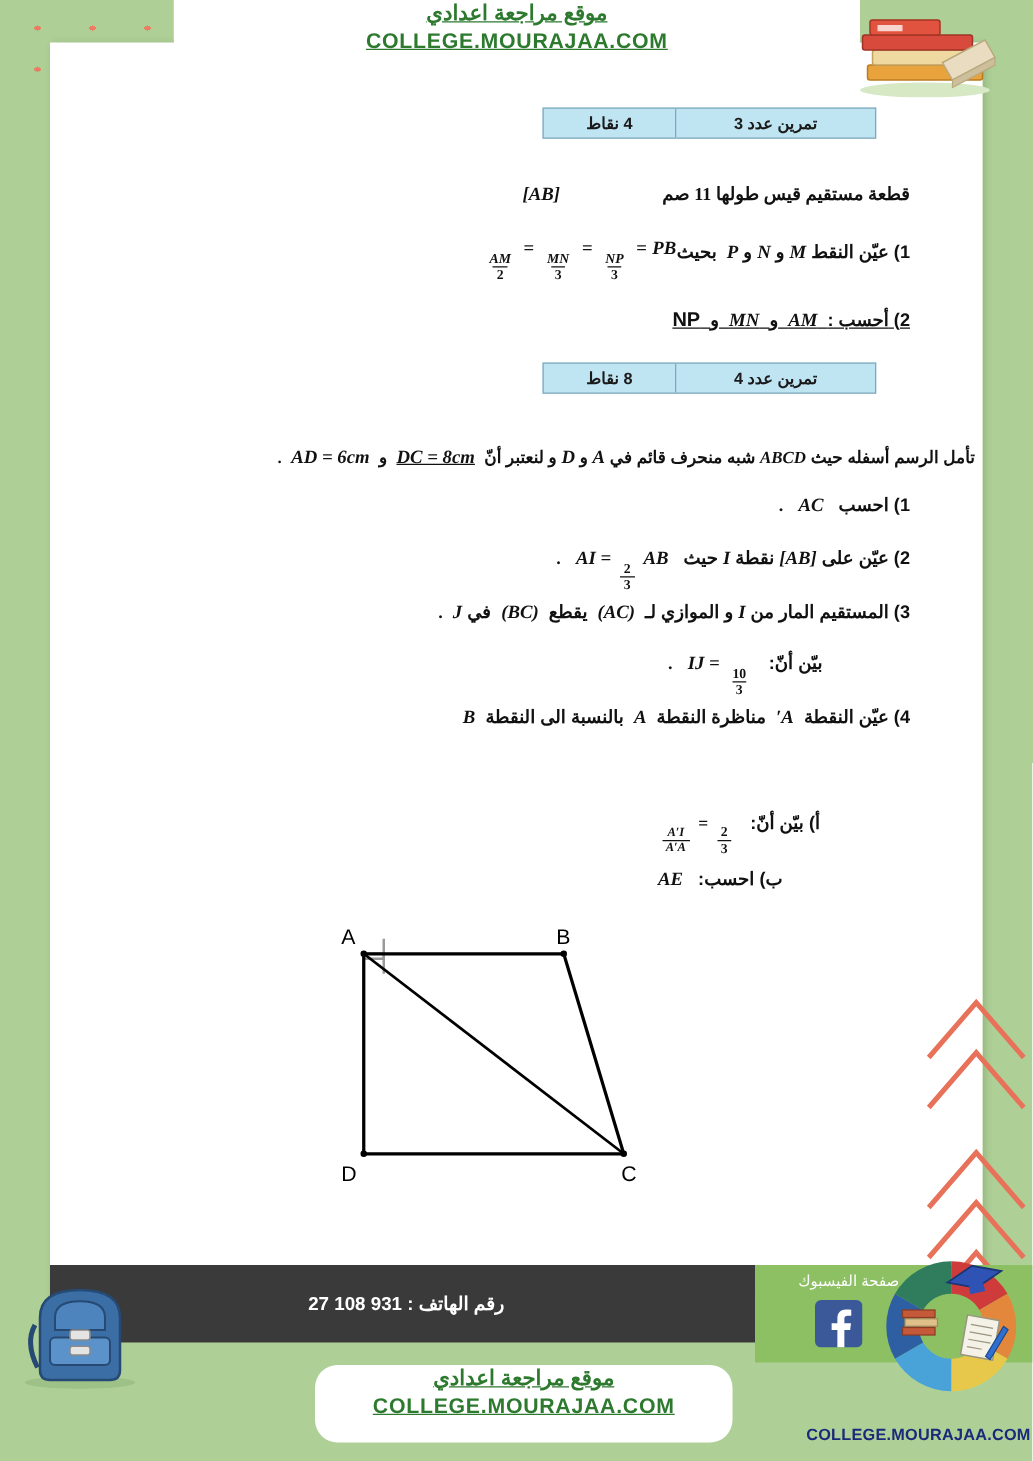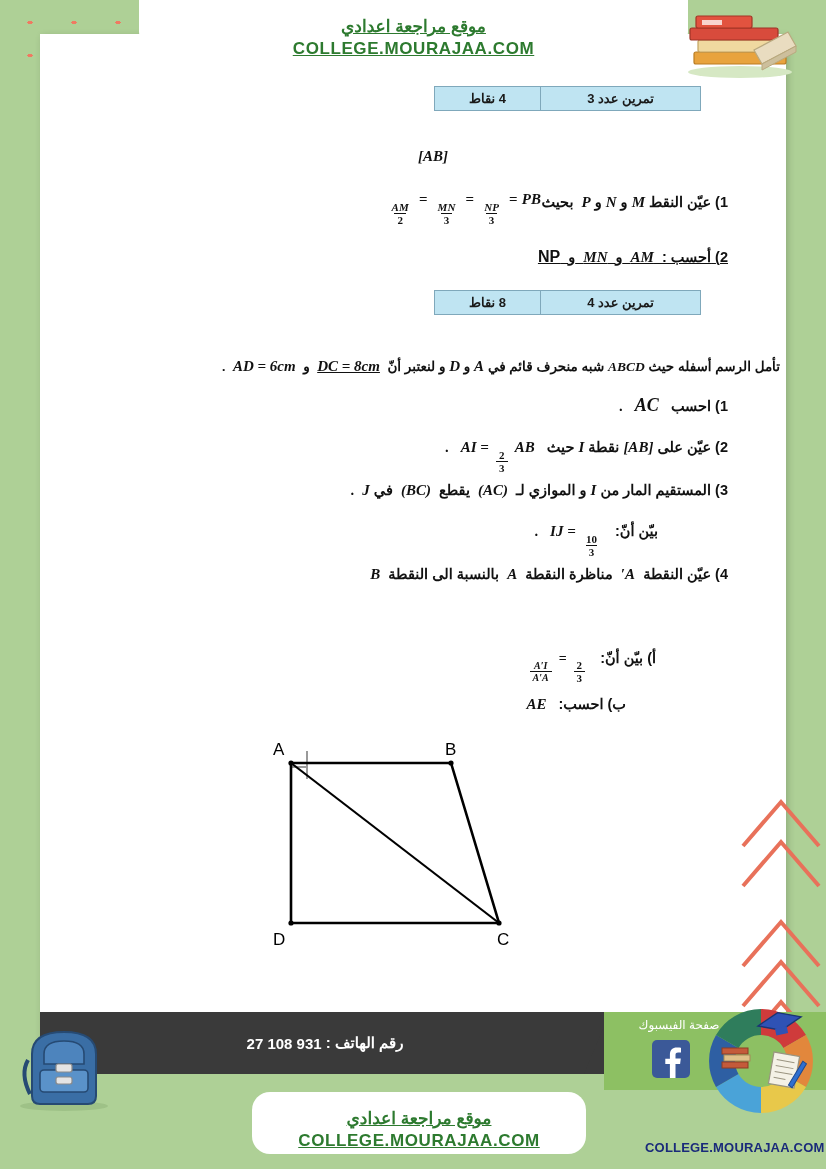--- a/index.html
+++ b/index.html
@@ -27,21 +27,21 @@
     box-shadow:2px 2px 7px rgba(0,0,0,.18);
   }
   
   .banner{
     position:absolute;left:139px;top:0;width:549px;height:56px;
     background:#ffffff;border-radius:0 0 24px 24px;
     text-align:center;
   }
   .banner-ar{
     color:#2d7a2f;font-size:17px;font-weight:bold;
-    text-decoration:underline;line-height:22px;padding-top:16px;
+    text-decoration:underline;line-height:22px;padding-top:0;
     letter-spacing:.4px;
   }
   .banner-en{
     color:#2d7a2f;font-size:17px;font-weight:bold;
     text-decoration:underline;line-height:22px;letter-spacing:.6px;
   }
   
   .books{position:absolute;left:676px;top:6px;width:128px;height:72px;}
   
   .chevrons{position:absolute;left:735px;top:790px;width:92px;height:290px;}
@@ -154,20 +154,23 @@
   <div class="banner-en">COLLEGE.MOURAJAA.COM</div>
 </div>
 
 <div class="content">
 
   <div class="exrow" style="left:394px;top:52px;">
     <div class="cell num">تمرين عدد 3</div>
     <div class="cell pts">4 نقاط</div>
   </div>
 
+  <div class="line" style="right:58px;top:112px;">
+    <span class="ltr ms">قطعة مستقيم قيس طولها 11 صم</span>
+  </div>
   <div class="line" style="right:338px;top:112px;">
     <span class="ltr mi" style="font-size:15px;">[AB]</span>
   </div>
 
   <div class="line" style="right:58px;top:158px;">
     <span class="mu">1)</span>
     <span>عيّن النقط</span>
     <span class="mi" style="font-size:15px;">M</span>
     <span>و</span>
     <span class="mi" style="font-size:15px;">N</span>
@@ -221,21 +224,21 @@
     <span>و لنعتبر أنّ</span>
     &nbsp;<span class="ltr mi" style="font-size:15px;text-decoration:underline;">DC = 8cm</span>
     &nbsp;<span>و</span>
     &nbsp;<span class="ltr mi" style="font-size:15px;">AD = 6cm</span>
     &nbsp;<span class="ms">.</span>
   </div>
 
   <div class="line" style="right:58px;top:361px;">
     <span class="mu">1)</span>
     <span>احسب</span>
-    &nbsp;&nbsp;<span class="mi" style="font-size:18px;">AC</span>
+    &nbsp;&nbsp;<span class="mi" style="font-size:15px;">AC</span>
     &nbsp;&nbsp;<span class="ms">.</span>
   </div>
 
   <div class="line" style="right:58px;top:403px;">
     <span class="mu">2)</span>
     <span>عيّن على</span>
     <span class="ltr mi" style="font-size:15px;">[AB]</span>
     <span>نقطة</span>
     <span class="mi" style="font-size:15px;">I</span>
     <span>حيث</span>

